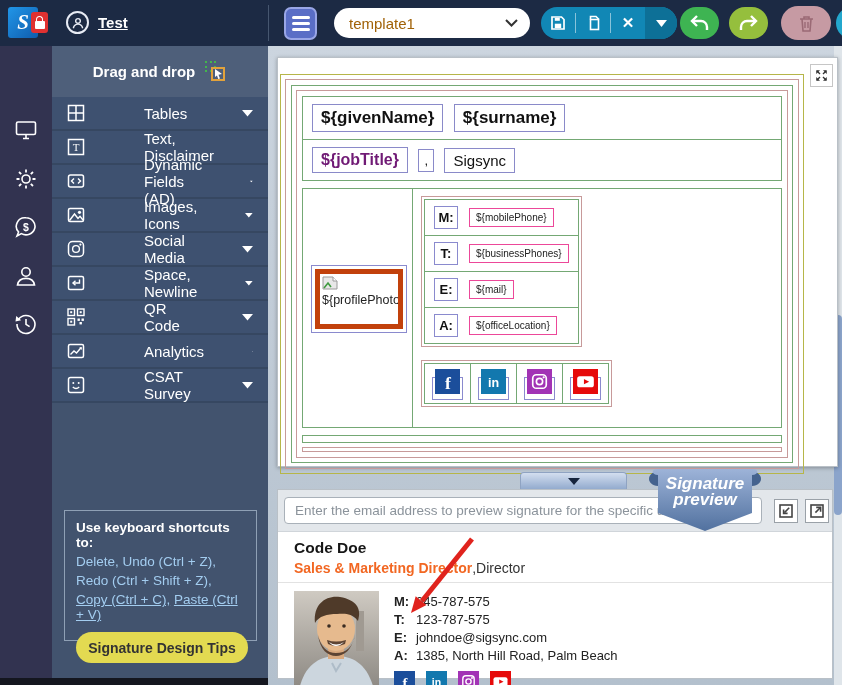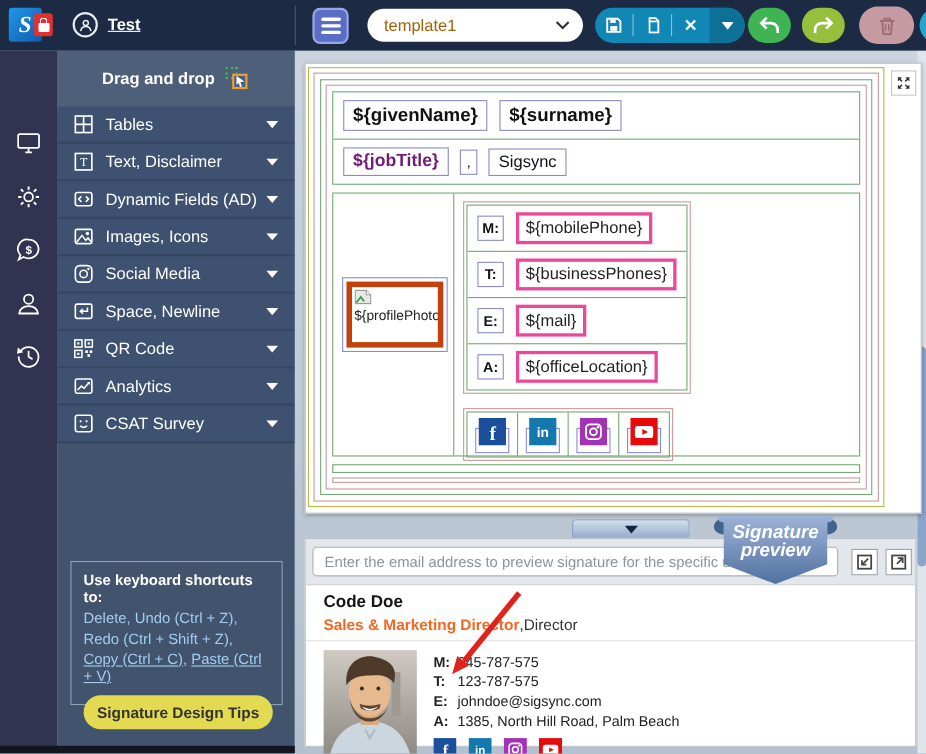--- a/index.html
+++ b/index.html
@@ -36,55 +36,55 @@
   #leftrail{position:absolute;left:0;top:46px;width:52px;height:639px;background:#323350;}
   #leftrail .rico{position:absolute;left:14px;width:24px;height:24px;cursor:pointer;}
 
   
   #sidepanel{position:absolute;left:52px;top:46px;width:216px;height:639px;background:#42536e;}
   #panel-header{height:51px;background:#4e5f7a;display:flex;align-items:center;justify-content:center;color:#fff;font-weight:bold;font-size:15px;cursor:grab;}
   #dnd-icon{position:relative;width:22px;height:22px;margin-left:10px;}
   #dnd-icon .dots{position:absolute;left:0;top:0;width:11px;height:11px;border:2px dotted #43b64c;}
   #dnd-icon .box{position:absolute;left:6px;top:6px;width:14px;height:14px;border:2px solid #e2a23b;background:#4e5f7a;}
   #dnd-icon svg{position:absolute;left:9px;top:8px;}
-  .menu-item{height:34px;background:#3e5170;border-bottom:2px solid #364761;display:flex;align-items:center;padding:0 15px;cursor:pointer;}
+  .menu-item{height:34px;background:#3e5170;border-bottom:2px solid #364761;display:flex;align-items:center;padding:0 15px;cursor:pointer;gap:48px;}
   .menu-item .mi-icon{width:18px;height:18px;flex:0 0 auto;}
   .menu-item .mi-label{color:#fff;font-size:15px;margin-left:11px;flex:1;}
   #shortcuts-box{position:absolute;left:12px;top:464px;width:193px;height:131px;border:1px solid #8fa0b5;padding:9px 11px;}
   #shortcuts-box .t{color:#fff;font-size:13.5px;font-weight:bold;}
   #shortcuts-box .l{color:#a3cdf0;font-size:13.5px;margin-top:4px;}
   #shortcuts-box .u{text-decoration:underline;cursor:pointer;}
   #tips-btn{margin-top:10px;width:172px;height:31px;border-radius:16px;background:#e3da51;border:none;color:#333;font-weight:bold;font-size:14px;font-family:"Liberation Sans",sans-serif;cursor:pointer;}
 
   
   #main{position:absolute;left:268px;top:46px;width:574px;height:639px;background:linear-gradient(180deg,#ccd5df,#b3c0cd);}
   #canvas{position:absolute;left:277px;top:57px;width:561px;height:410px;background:#fff;border:1px solid #b9c0c7;box-shadow:0 1px 4px rgba(0,0,0,.3);z-index:5;}
   #expand-btn{position:absolute;left:532px;top:6px;width:23px;height:23px;background:#fff;border:1px solid #c6c6c6;display:flex;align-items:center;justify-content:center;cursor:pointer;}
-  .b-olive{position:absolute;left:2px;top:3px;width:524px;min-height:392px;border:1px solid #b6b649;}
+  .b-olive{position:absolute;left:2px;top:16px;width:524px;min-height:392px;border:1px solid #b6b649;}
   .b-pink1{margin:4px;border:1px solid #c79a9a;}
   .b-green1{margin:5px;border:1px solid #74a874;}
   .b-pink2{margin:4px;border:1px solid #c79a9a;padding:5px;}
   .name-table{border:1px solid #74a874;}
   .name-row{padding:7px 9px;}
   .name-row.first{border-bottom:1px solid #74a874;}
   .field-box{display:inline-block;border:1px solid #8a8ac9;padding:3px 8px;font-weight:bold;font-size:17px;color:#111;margin-right:6px;vertical-align:middle;}
   .field-box.orange{color:#701a75;font-size:16px;}
   .field-box.comma{padding:3px 5px;font-size:13px;font-weight:normal;}
   .field-box.company{font-weight:normal;font-size:15px;}
   .mid-table{margin-top:7px;border:1px solid #74a874;display:flex;height:240px;}
   .photo-cell{width:110px;border-right:1px solid #74a874;position:relative;}
   .photo-outer{position:absolute;left:8px;right:5px;top:76px;border:1px solid #8a8ace;padding:3px;}
   .photo-inner{border:5px solid #c2410c;height:60px;padding:2px;font-size:12.5px;color:#222;overflow:hidden;}
   .mid-right{flex:1;padding:7px 8px;}
   .contact-wrap{display:inline-block;border:1px solid #c79a9a;padding:2px;}
   .contact-table{border:1px solid #74a874;}
   .contact-row{display:flex;align-items:center;padding:6px 9px;border-bottom:1px solid #74a874;}
   .contact-row:last-child{border-bottom:none;}
   .label-box{border:1px solid #8a8ace;width:24px;text-align:center;font-weight:bold;font-size:13px;padding:3px 0;color:#111;}
-  .value-box{margin-left:11px;border:3px solid #ec4899;padding:3px 6px;font-size:15px;color:#222;}
+  .value-box{margin-left:11px;border:1px solid #ec4899;padding:3px 6px;font-size:10px;color:#222;}
   .social-wrap{margin-top:13px;display:inline-block;border:1px solid #c79a9a;padding:2px;}
   .social-table{border:1px solid #74a874;display:flex;}
   .social-cell{padding:5px 7px;border-right:1px solid #74a874;}
   .social-cell:last-child{border-right:none;}
   .icon-box{border:1px solid #8a8ace;padding:2px;line-height:0;}
   .empty-row1{margin-top:7px;height:8px;border:1px solid #74a874;}
   .empty-row2{margin-top:4px;height:5px;border:1px solid #c79a9a;}
 
   
   #collapse-tab{position:absolute;left:520px;top:472px;width:107px;height:17px;background:linear-gradient(180deg,#d3deef,#93abce);border:1px solid #8fa3c2;border-bottom:none;border-radius:4px 4px 0 0;display:flex;align-items:center;justify-content:center;cursor:pointer;z-index:6;}

